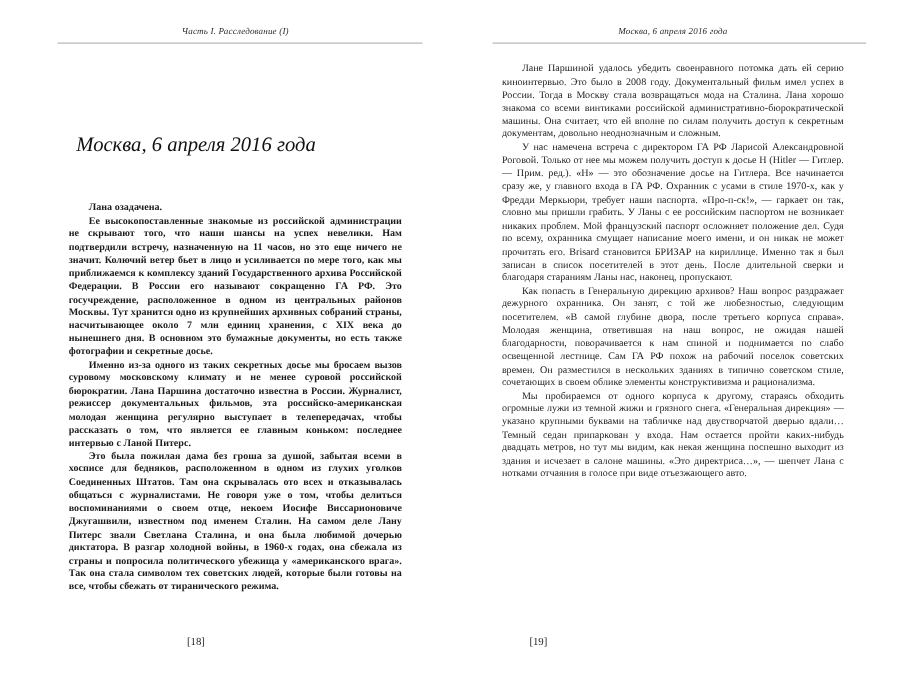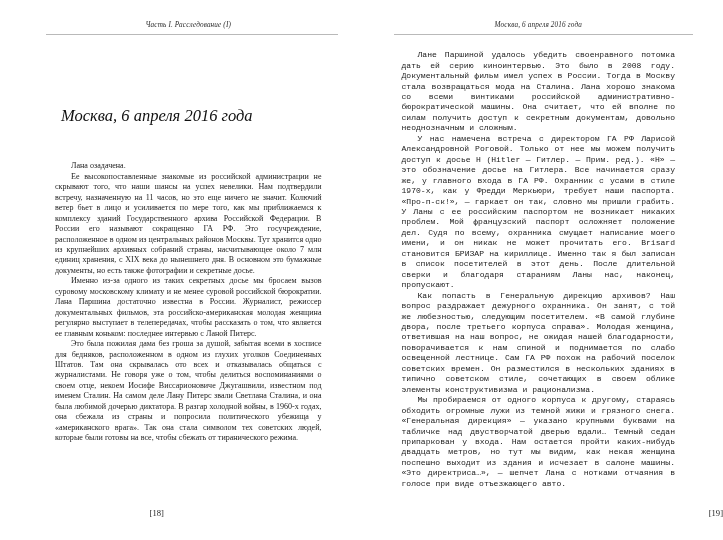--- a/index.html
+++ b/index.html
@@ -52,42 +52,42 @@
     font-style: italic;
     font-size: 16.5px;
     line-height: 1.1;
     color: #111111;
     margin-top: 72px;
     margin-left: 6px;
     white-space: nowrap;
   }
 
   .body-block { margin-top: 0; }
-  .page-left .body-block  { margin-top: 36px; }
-  .page-right .body-block { margin-top: 15px; font-family: Liberation Mono, monospace; }
+  .page-left .body-block  { margin-top: 36px; font-weight: bold; }
+  .page-right .body-block { margin-top: 15px; }
 
   p.para {
     margin: 0;
     font-size: 8.05px;
     line-height: 10.45px;
     text-align: justify;
     text-indent: 16px;
     hyphens: manual;
     word-spacing: 0.1px;
   }
 
   .folio {
     position: absolute;
     bottom: 22px;
     font-size: 8.6px;
     color: #1b1b1b;
     white-space: nowrap;
   }
   .folio-left  { left: 0; right: 0; text-align: center; margin-left: -48px; }
-  .folio-right { left: 0; right: 0; text-align: right; margin-left: 62px; }
+  .folio-right { left: 0; right: 0; text-align: left; margin-left: 62px; }
 </style>
 </head>
 <body>
 
 <div class="spread">
 
   <div class="page page-left">
 
     <div class="running-head">Часть I. Расследование (I)</div>
     <div class="head-rule"></div>

